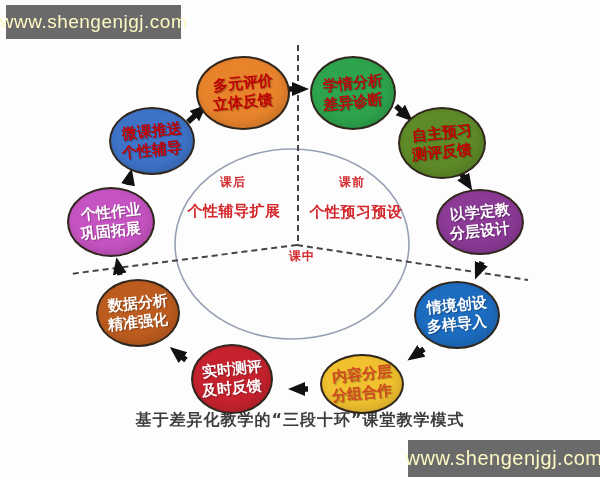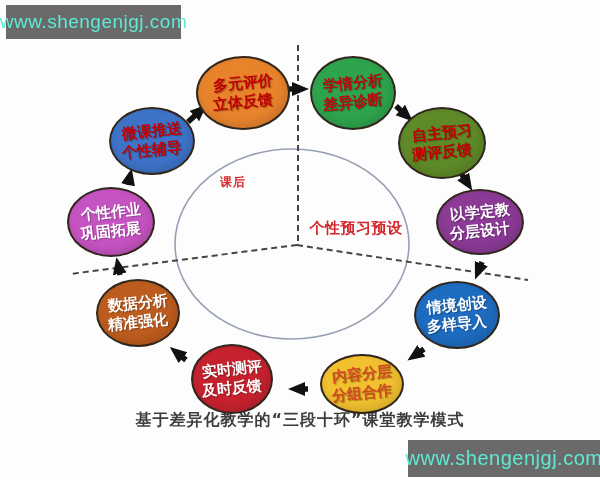--- a/index.html
+++ b/index.html
@@ -1,21 +1,21 @@
 <!DOCTYPE html>
 <html><head>
 <meta charset="utf-8">
 <style>
   html,body{margin:0;padding:0;background:#e9e9e9;}
   .canvas{
     position:relative;width:600px;height:480px;background:#fdfdfd;overflow:hidden;
     font-family:"DejaVu Sans","Liberation Sans",sans-serif;
   }
   .wm{
-    position:absolute;background:#6a6a6a;color:#5eead4;
+    position:absolute;background:#6a6a6a;color:#fef9c3;
     display:flex;align-items:center;justify-content:center;
     font-size:19px;font-weight:400;letter-spacing:.5px;
     font-family:"Liberation Sans",sans-serif;
   }
   .wm-top{left:6px;top:5px;width:175px;height:34px;}
   .wm-bottom{left:408px;top:440px;width:192px;height:37px;font-size:20px;}
   svg.overlay{position:absolute;left:0;top:0;}
   .node{
     position:absolute;border-radius:50%;border:2.5px solid #30261c;
     display:flex;flex-direction:column;align-items:center;justify-content:center;
@@ -63,23 +63,26 @@
       <line x1="482" y1="262" x2="478" y2="272"></line>
       <line x1="424" y1="349" x2="414" y2="356"></line>
       <line x1="308" y1="389" x2="296" y2="389"></line>
       <line x1="186" y1="360" x2="176" y2="352"></line>
       <line x1="120" y1="275" x2="118" y2="265"></line>
       <line x1="128" y1="185" x2="130" y2="176"></line>
     </g>
   </svg>
 
   <div class="ctext cstage" style="left:203px;top:174px;width:60px;">课后</div>
+  <div class="ctext cdesc" style="left:184px;top:202px;width:100px;">个性辅导扩展</div>
 
-  <div class="ctext cdesc" style="left:306px;top:203px;width:100px;margin-top:16px;">个性预习预设</div>
+  <div class="ctext cstage" style="left:322px;top:174px;width:60px;">课前</div>
+  <div class="ctext cdesc" style="left:306px;top:203px;width:100px;">个性预习预设</div>
 
+  <div class="ctext cstage" style="left:272px;top:248px;width:60px;">课中</div>
 
   <div class="node" style="left: 196px; top: 56px; width: 94px; height: 74px; background-color: rgb(232, 131, 44); color: rgb(192, 0, 0);">
     <span class="nline">多元评价</span>
     <span class="nline">立体反馈</span>
   </div>
 
   <div class="node" style="left: 310px; top: 56px; width: 86px; height: 74px; background-color: rgb(46, 164, 77); color: rgb(184, 10, 10);">
     <span class="nline">学情分析</span>
     <span class="nline">差异诊断</span>
   </div>

